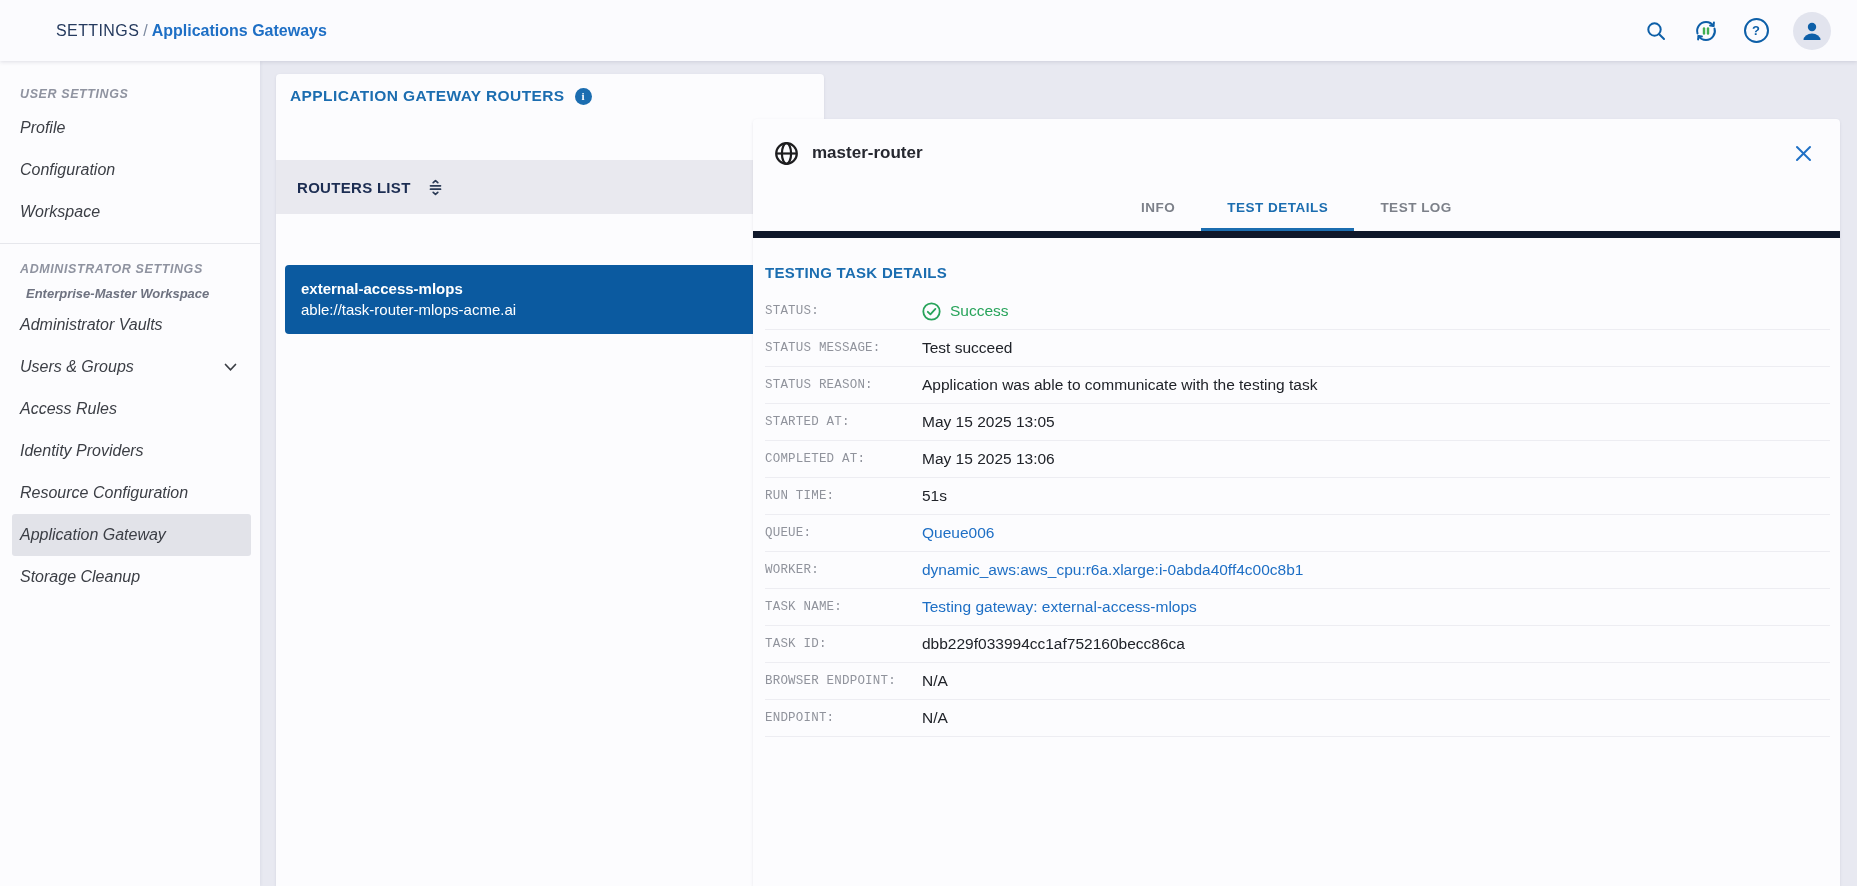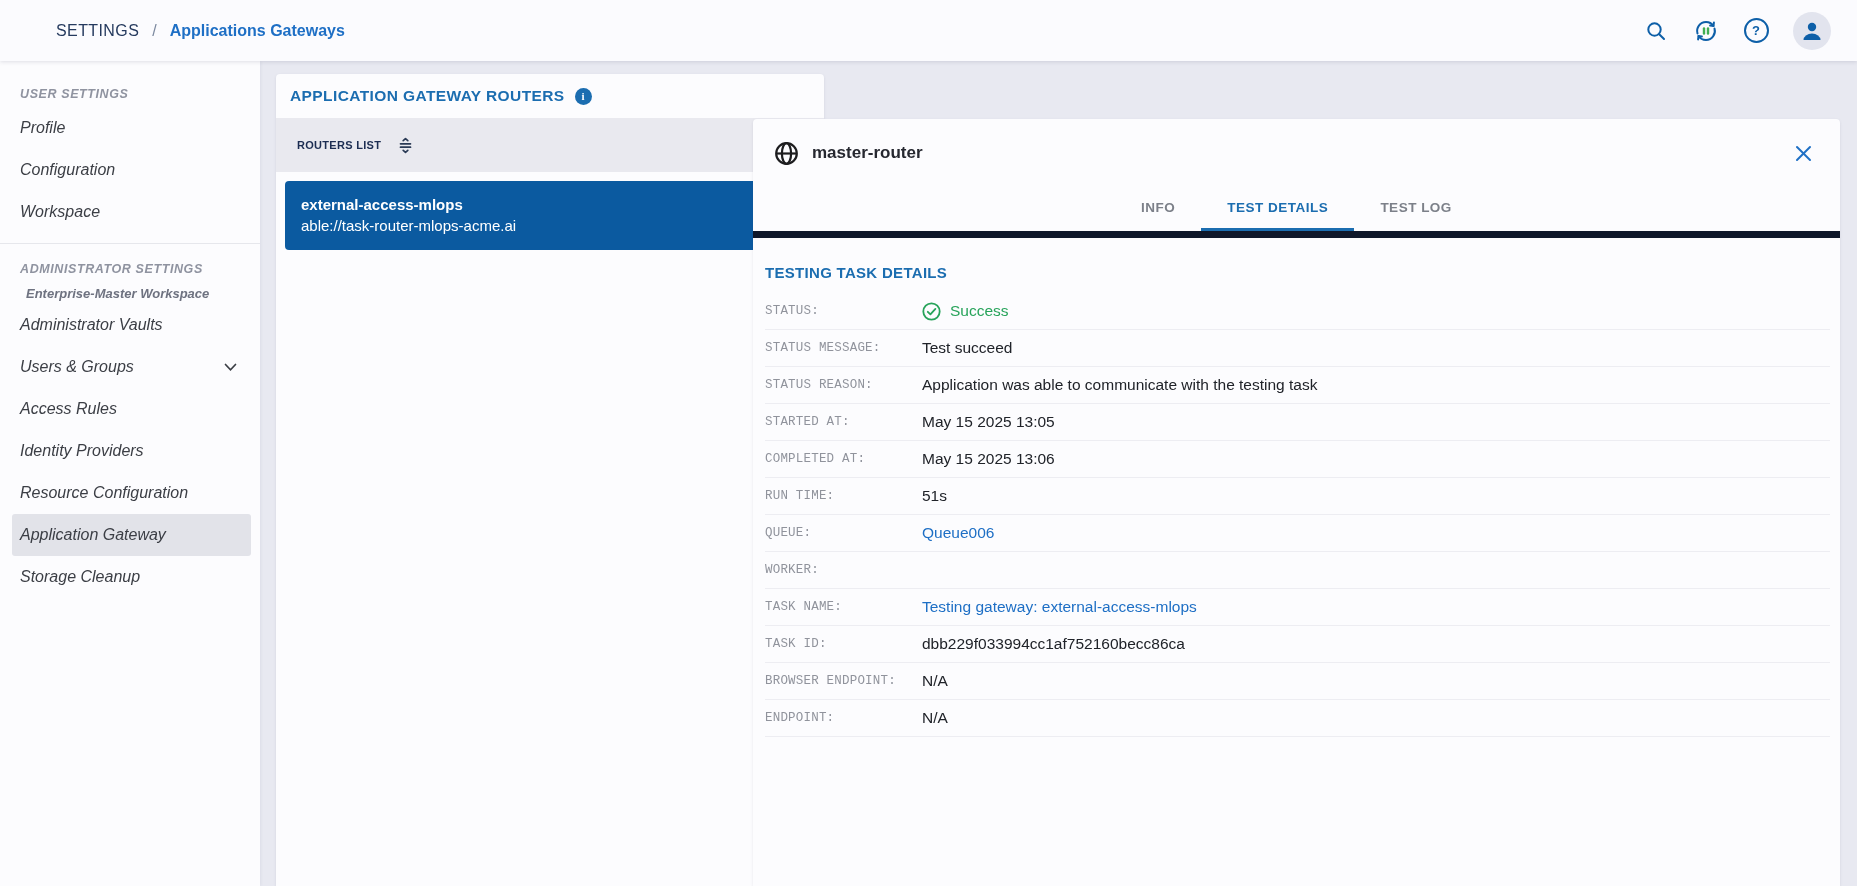--- a/index.html
+++ b/index.html
@@ -12,21 +12,21 @@
   svg{display:block;}
 
   
   .topbar{
     position:absolute;left:0;top:0;width:1857px;height:61px;
     background:var(--topbar-bg,#fbfbfe);
     box-shadow:0 1px 4px rgba(40,45,80,.14);
     display:flex;align-items:center;justify-content:space-between;
     z-index:5;
   }
-  .breadcrumb{display:flex;align-items:center;gap:13px;padding-left:56px;font-size:16px;}
+  .breadcrumb{display:flex;align-items:center;gap:4px;padding-left:56px;font-size:16px;}
   .crumb-root{color:var(--navy,#253a5e);letter-spacing:.4px;cursor:pointer;}
   .crumb-sep{color:#7d8aa0;}
   .crumb-current{color:var(--link-blue,#1e6fc5);font-weight:700;}
   .topbar-icons{display:flex;align-items:center;gap:24px;padding-right:26px;}
   .tb-icon{width:26px;height:26px;display:flex;align-items:center;justify-content:center;cursor:pointer;color:var(--icon-blue,#0d5fa8);}
   .help-circ{width:21px;height:21px;border:2px solid var(--icon-blue,#0d5fa8);border-radius:50%;
     display:flex;align-items:center;justify-content:center;font-size:13px;font-weight:700;color:var(--icon-blue,#0d5fa8);}
   .avatar{width:38px;height:38px;border-radius:50%;background:#e2e4ee;display:flex;align-items:center;justify-content:center;cursor:pointer;}
 
   
@@ -50,34 +50,34 @@
   }
   .side-item.selected{background:var(--selected-item-bg,#e2e3e9);}
   .side-item .chev{margin-right:14px;}
   .side-divider{height:1px;background:#e6e7ec;margin:10px 0 12px 0;}
 
   
   .routers-card{
     position:absolute;left:276px;top:74px;width:548px;height:812px;
     background:var(--panel-bg,#fcfcfe);border-radius:4px 4px 0 0;
     box-shadow:0 1px 3px rgba(40,45,80,.10);box-sizing:border-box;
-    display:flex;flex-direction:column;
+    display:flex;flex-direction:column;gap:42px;
   }
   .routers-title-row{height:44px;display:flex;align-items:center;gap:10px;padding:0 14px;}
   .routers-title{font-size:15.5px;font-weight:700;letter-spacing:.4px;color:var(--accent-blue,#1b6db0);text-transform:uppercase;}
   .info-dot{
     width:17px;height:17px;border-radius:50%;background:var(--accent-blue,#1b6db0);
     color:#fff;font-size:11px;font-weight:700;display:flex;align-items:center;justify-content:center;cursor:pointer;
     font-family:"Liberation Serif",serif;
   }
   .routers-list-header{
     height:54px;background:var(--header-band-bg,#e9e9ef);
     display:flex;align-items:center;gap:16px;padding-left:21px;
   }
-  .routers-list-title{font-size:11px;font-weight:700;letter-spacing:.3px;color:#1c2d52;text-transform:uppercase;}
+  .routers-list-title{font-size:15px;font-weight:700;letter-spacing:.3px;color:#1c2d52;text-transform:uppercase;}
   .filter-icon{cursor:pointer;color:#2a3a55;}
   .routers-items{padding:9px;}
   .router-item{
     background:var(--router-selected-bg,#0b5aa0);border-radius:4px;
     padding:13px 16px 14px 16px;cursor:pointer;color:#fff;
   }
   .router-name{font-size:15px;font-weight:700;line-height:21px;}
   .router-url{font-size:15px;line-height:21px;}
 
   
@@ -288,20 +288,21 @@
       <span class="row-value">51s</span>
     </div>
 
     <div class="detail-row">
       <span class="row-label">QUEUE:</span>
       <span class="row-value link">Queue006</span>
     </div>
 
     <div class="detail-row">
       <span class="row-label">WORKER:</span>
+      <span class="row-value link">dynamic_aws:aws_cpu:r6a.xlarge:i-0abda40ff4c00c8b1</span>
     </div>
 
     <div class="detail-row">
       <span class="row-label">TASK NAME:</span>
       <span class="row-value link">Testing gateway: external-access-mlops</span>
     </div>
 
     <div class="detail-row">
       <span class="row-label">TASK ID:</span>
       <span class="row-value">dbb229f033994cc1af752160becc86ca</span>

